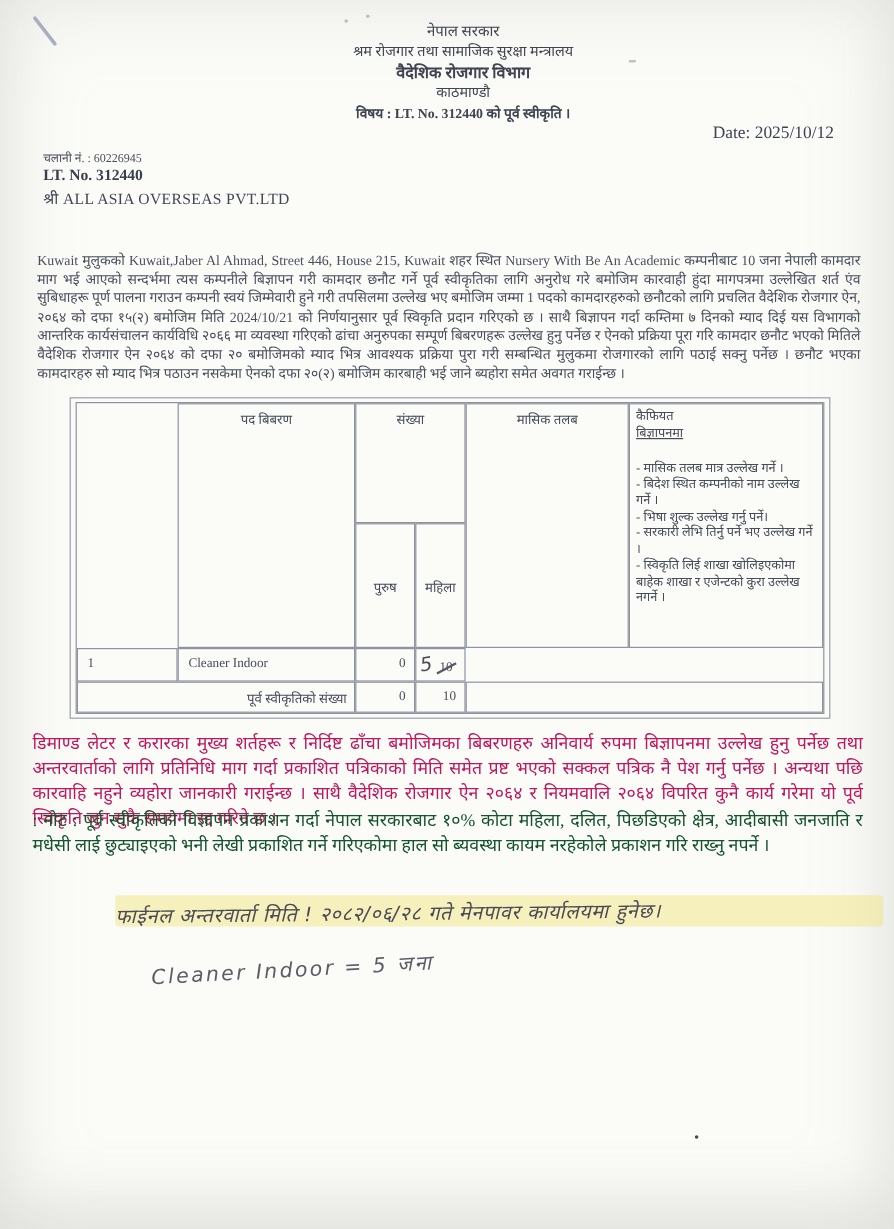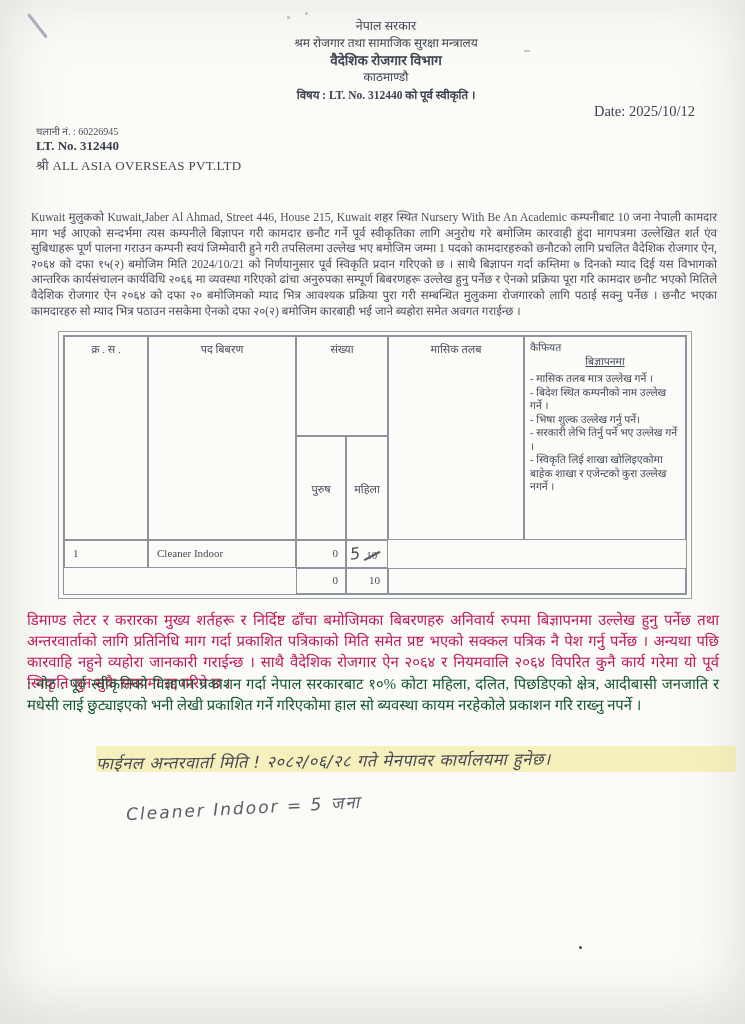--- a/index.html
+++ b/index.html
@@ -27,21 +27,21 @@
   .para2{left:27px;top:610px;width:692px;font-size:14.8px;line-height:21px;text-align:justify;color:#be185d;}
   .note{left:27px;top:674px;width:692px;font-size:14.8px;line-height:21px;text-align:justify;color:#14532d;}
   
   .tbl-outer{left:58px;top:331px;width:632px;height:266px;border:1px solid #9aa0aa;}
   .tbl{position:absolute;left:4px;top:3px;width:622px;height:258px;border-collapse:collapse;border:1px solid #8e939e;
        display:grid;grid-template-columns:84px 148px 50px 42px 136px 162px;grid-template-rows:100px 104px 28px 26px;
        font-size:11px;color:#474c59;}
   .c{border:1px solid #8e939e;padding:2px 4px;box-sizing:border-box;overflow:hidden;}
   .hc{text-align:center;padding-top:4px;}
   .remarks-cell{text-align:left;line-height:13.5px;font-size:10.6px;padding:4px 5px;}
-  .remarks-title{text-decoration:underline;margin-bottom:4px;text-align:center;}
+  .remarks-title{text-decoration:underline;margin-bottom:16px;}
   .num-cell{text-align:right;padding-top:6px;padding-right:7px;}
   .sub-label{display:flex;align-items:center;justify-content:center;text-align:center;}
   .footer-label{text-align:right;padding-right:6px;padding-top:5px;}
   .female-cell{position:relative;padding-top:3px;text-align:left;padding-left:3px;}
   .hw5{font-family:"DejaVu Sans",sans-serif;font-style:italic;font-size:16px;color:#4c4c55;display:inline-block;transform:rotate(-8deg);}
   .struck{position:relative;display:inline-block;margin-left:6px;font-size:11px;}
   .struck .strike{position:absolute;left:-3px;top:6px;width:18px;height:1.6px;background:#565a64;transform:rotate(-28deg);}
   
   .hw-line{left:96px;top:744px;width:640px;height:30px;}
   .hw-highlight{position:absolute;left:0;top:2px;width:100%;height:26px;background:rgba(242,230,130,0.50);border-radius:3px;}
@@ -76,21 +76,20 @@
 
   <div class="abs chalani">चलानी नं. : 60226945</div>
   <div class="abs ltno">LT. No. 312440</div>
   <div class="abs addressee">श्री ALL ASIA OVERSEAS PVT.LTD</div>
 
   <div class="abs para1">Kuwait मुलुकको Kuwait,Jaber Al Ahmad, Street 446, House 215, Kuwait शहर स्थित Nursery With Be An Academic कम्पनीबाट 10 जना नेपाली कामदार माग भई आएको सन्दर्भमा त्यस कम्पनीले बिज्ञापन गरी कामदार छनौट गर्ने पूर्व स्वीकृतिका लागि अनुरोध गरे बमोजिम कारवाही हुंदा मागपत्रमा उल्लेखित शर्त एंव सुबिधाहरू पूर्ण पालना गराउन कम्पनी स्वयं जिम्मेवारी हुने गरी तपसिलमा उल्लेख भए बमोजिम जम्मा 1 पदको कामदारहरुको छनौटको लागि प्रचलित वैदेशिक रोजगार ऐन, २०६४ को दफा १५(२) बमोजिम मिति 2024/10/21 को निर्णयानुसार पूर्व स्विकृति प्रदान गरिएको छ । साथै बिज्ञापन गर्दा कम्तिमा ७ दिनको म्याद दिई यस विभागको आन्तरिक कार्यसंचालन कार्यविधि २०६६ मा व्यवस्था गरिएको ढांचा अनुरुपका सम्पूर्ण बिबरणहरू उल्लेख हुनु पर्नेछ र ऐनको प्रक्रिया पूरा गरि कामदार छनौट भएको मितिले वैदेशिक रोजगार ऐन २०६४ को दफा २० बमोजिमको म्याद भित्र आवश्यक प्रक्रिया पुरा गरी सम्बन्धित मुलुकमा रोजगारको लागि पठाई सक्नु पर्नेछ । छनौट भएका कामदारहरु सो म्याद भित्र पठाउन नसकेमा ऐनको दफा २०(२) बमोजिम कारबाही भई जाने ब्यहोरा समेत अवगत गराईन्छ ।</div>
 
   <div class="abs tbl-outer">
     <div class="tbl">
 
-      <div class="c hc" style="grid-column:1;grid-row:1 / span 2;">क्र . स .</div>
       <div class="c hc" style="grid-column:2;grid-row:1 / span 2;">पद बिबरण</div>
       <div class="c hc" style="grid-column:3 / span 2;grid-row:1;">संख्या</div>
       <div class="c sub-label" style="grid-column:3;grid-row:2;">पुरुष</div>
       <div class="c sub-label" style="grid-column:4;grid-row:2;">महिला</div>
       <div class="c hc" style="grid-column:5;grid-row:1 / span 2;">मासिक तलब</div>
       <div class="c remarks-cell" style="grid-column:6;grid-row:1 / span 2;">
         <div>कैफियत</div>
         <div class="remarks-title">बिज्ञापनमा</div>
         <div>- मासिक तलब मात्र उल्लेख गर्ने ।</div>
         <div>- बिदेश स्थित कम्पनीको नाम उल्लेख गर्ने ।</div>
@@ -99,20 +98,21 @@
         <div>- स्विकृति लिई शाखा खोलिइएकोमा बाहेक शाखा र एजेन्टको कुरा उल्लेख नगर्ने ।</div>
       </div>
 
       <div class="c" style="grid-column:1;grid-row:3;padding-top:6px;padding-left:8px;">1</div>
       <div class="c" style="grid-column:2;grid-row:3;padding-top:6px;padding-left:8px;">Cleaner Indoor</div>
       <div class="c num-cell" style="grid-column:3;grid-row:3;">0</div>
       <div class="c female-cell" style="grid-column:4;grid-row:3;">
         <span class="hw5">5</span><span class="struck"><span>10</span><span class="strike"></span></span>
       </div>
 
+      <div class="c footer-label" style="grid-column:1 / span 2;grid-row:4;">पूर्व स्वीकृतिको संख्या</div>
       <div class="c num-cell" style="grid-column:3;grid-row:4;padding-top:5px;">0</div>
       <div class="c num-cell" style="grid-column:4;grid-row:4;padding-top:5px;">10</div>
       <div class="c" style="grid-column:5 / span 2;grid-row:4;"></div>
     </div>
   </div>
 
   <div class="abs para2">डिमाण्ड लेटर र करारका मुख्य शर्तहरू र निर्दिष्ट ढाँचा बमोजिमका बिबरणहरु अनिवार्य रुपमा बिज्ञापनमा उल्लेख हुनु पर्नेछ तथा अन्तरवार्ताको लागि प्रतिनिधि माग गर्दा प्रकाशित पत्रिकाको मिति समेत प्रष्ट भएको सक्कल पत्रिक नै पेश गर्नु पर्नेछ । अन्यथा पछि कारवाहि नहुने व्यहोरा जानकारी गराईन्छ । साथै वैदेशिक रोजगार ऐन २०६४ र नियमवालि २०६४ विपरित कुनै कार्य गरेमा यो पूर्व स्विकृति जुन सुकै समयमा रद्द गरिने छ ।</div>
   <div class="abs note">: नोट : पूर्व स्वीकृतिको विज्ञापन प्रकाशन गर्दा नेपाल सरकारबाट १०% कोटा महिला, दलित, पिछडिएको क्षेत्र, आदीबासी जनजाति र मधेसी लाई छुट्याइएको भनी लेखी प्रकाशित गर्ने गरिएकोमा हाल सो ब्यवस्था कायम नरहेकोले प्रकाशन गरि राख्नु नपर्ने ।</div>
 
   <div class="abs hw-line">

